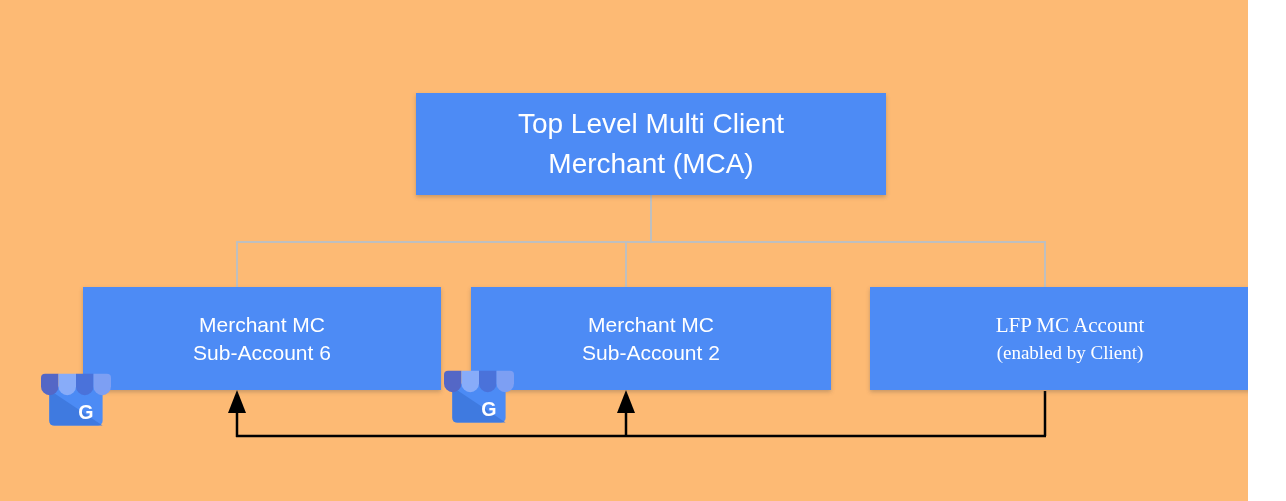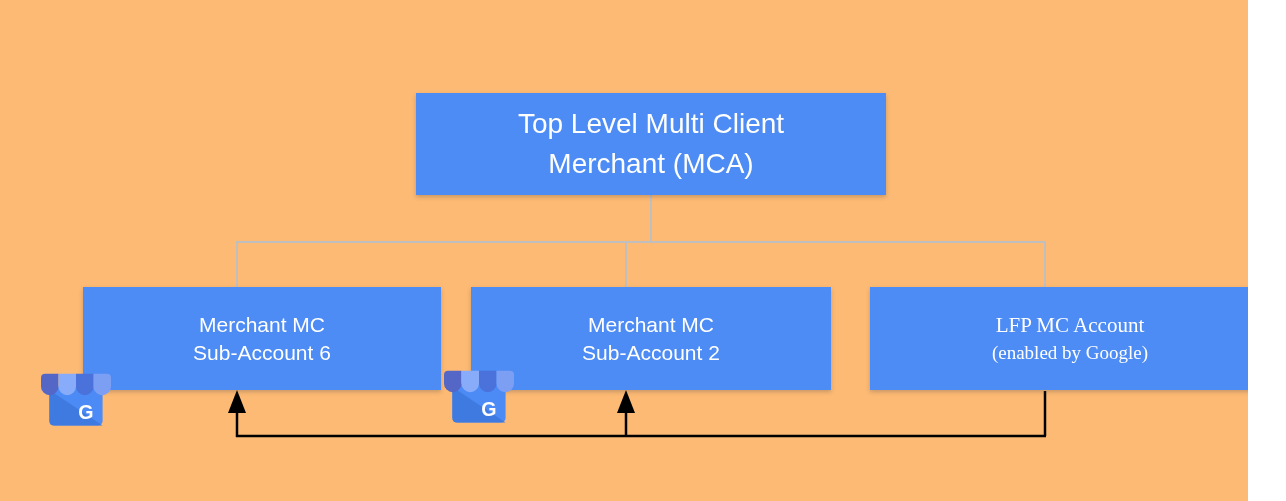--- a/index.html
+++ b/index.html
@@ -74,21 +74,21 @@
     <span>Sub-Account 6</span>
   </div>
 
   <div class="node node-child node-c2">
     <span>Merchant MC</span>
     <span>Sub-Account 2</span>
   </div>
 
   <div class="node node-child node-c3">
     <span>LFP MC Account</span>
-    <span class="sub">(enabled by Google)</span>
+    <span class="sub">(enabled by Client)</span>
   </div>
 
   <svg class="gmb-icon gmb-icon-1" viewBox="0 0 100 88" xmlns="http://www.w3.org/2000/svg">
     <rect x="12" y="26" width="76" height="56" rx="7" fill="#4c8bf5"></rect>
     <path d="M12 31 L88 82 L19 82 Q12 82 12 75 Z" fill="#3f7ae0"></path>
     <path d="M0 14 Q0 8 6 8 L25 8 L25 26 A12.5 12.5 0 0 1 0 26 Z" fill="#5467c6"></path>
     <path d="M25 8 L50 8 L50 26 A12.5 12.5 0 0 1 25 26 Z" fill="#88acf9"></path>
     <path d="M50 8 L75 8 L75 26 A12.5 12.5 0 0 1 50 26 Z" fill="#4a72da"></path>
     <path d="M75 8 L94 8 Q100 8 100 14 L100 26 A12.5 12.5 0 0 1 75 26 Z" fill="#7d9ff3"></path>
     <text class="g-letter" x="64" y="72" font-size="28" text-anchor="middle" fill="#ffffff">G</text>

